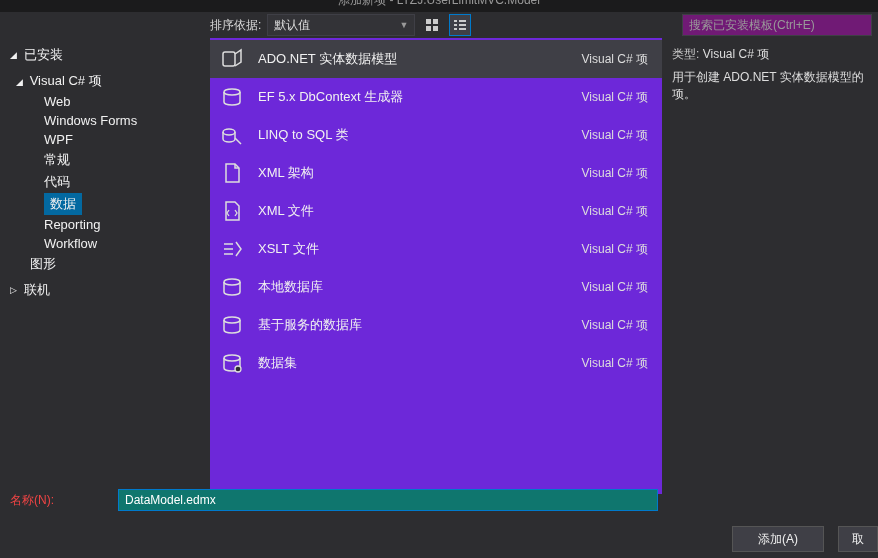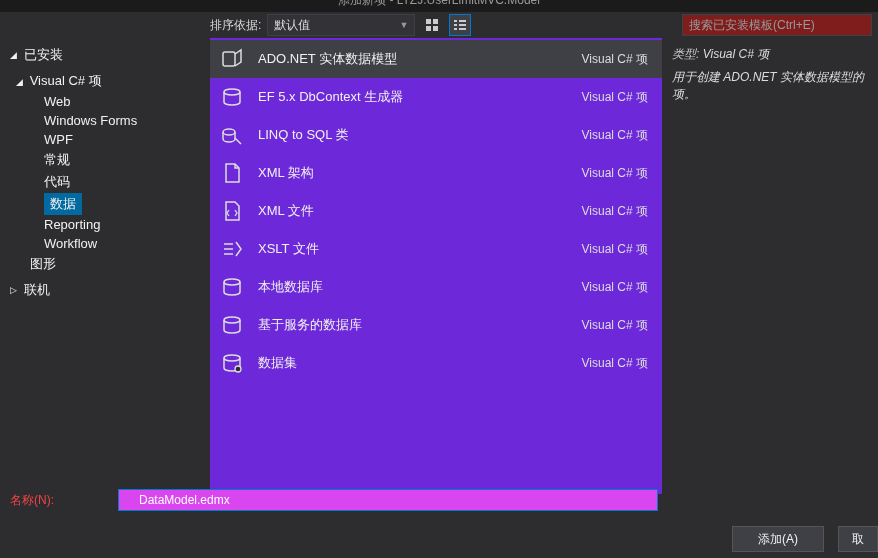--- a/index.html
+++ b/index.html
@@ -39,21 +39,21 @@
   }
   .sort-combo .chev { font-size: 9px; color: #999; }
   .view-btn {
     width: 22px; height: 22px; margin-left: 6px;
     display: inline-flex; align-items: center; justify-content: center;
     border: 1px solid transparent; color: #ccc; cursor: pointer;
   }
   .view-btn.active { border-color: #007acc; background: #3f3f46; }
   .search {
     margin-left: auto; width: 190px; height: 22px;
-    background: #7f1d1d; border: 1px solid #3f3f46;
+    background: #701a75; border: 1px solid #3f3f46;
     color: #999; font-size: 12px; padding: 0 6px;
     display: flex; align-items: center;
   }
   .main {
     display: flex;
     height: 456px;
   }
   .left {
     width: 210px; padding: 4px 0 0 0;
   }
@@ -82,33 +82,33 @@
     cursor: pointer;
   }
   .row.selected { background: #3f3f46; }
   .row .icon {
     width: 24px; height: 24px; margin-right: 14px;
     display: flex; align-items: center; justify-content: center;
   }
   .row .label { flex: 1; color: #f1f1f1; font-size: 13px; }
   .row .lang { color: #ddd; font-size: 12px; }
   .right {
-    flex: 1; padding: 8px 10px; color: #ddd; font-size: 12px; font-style: italic;
+    flex: 1; padding: 8px 10px; color: #ddd; font-size: 12px;
   }
   .right .type-label { color: #ccc; }
   .right .desc { margin-top: 6px; color: #ddd; }
   .bottom {
     position: absolute; left: 0; right: 0; bottom: 44px;
     height: 28px; display: flex; align-items: center; padding: 0 10px;
   }
   .name-label { color: #ef4444; font-size: 12px; width: 108px; }
   .name-input {
     width: 540px; height: 22px;
-    background: #d946ef; border: 1px solid #007acc;
-    color: #fff; font-size: 12px; padding: 0 20px;
+    background: #0f766e; border: 1px solid #007acc;
+    color: #fff; font-size: 12px; padding: 0 6px;
     display: flex; align-items: center;
   }
   .buttons {
     position: absolute; right: 0; bottom: 6px;
     display: flex; gap: 14px; padding-right: 0;
   }
   .btn {
     min-width: 92px; height: 26px;
     background: #3f3f46; border: 1px solid #555;
     color: #f1f1f1; font-size: 12px;

